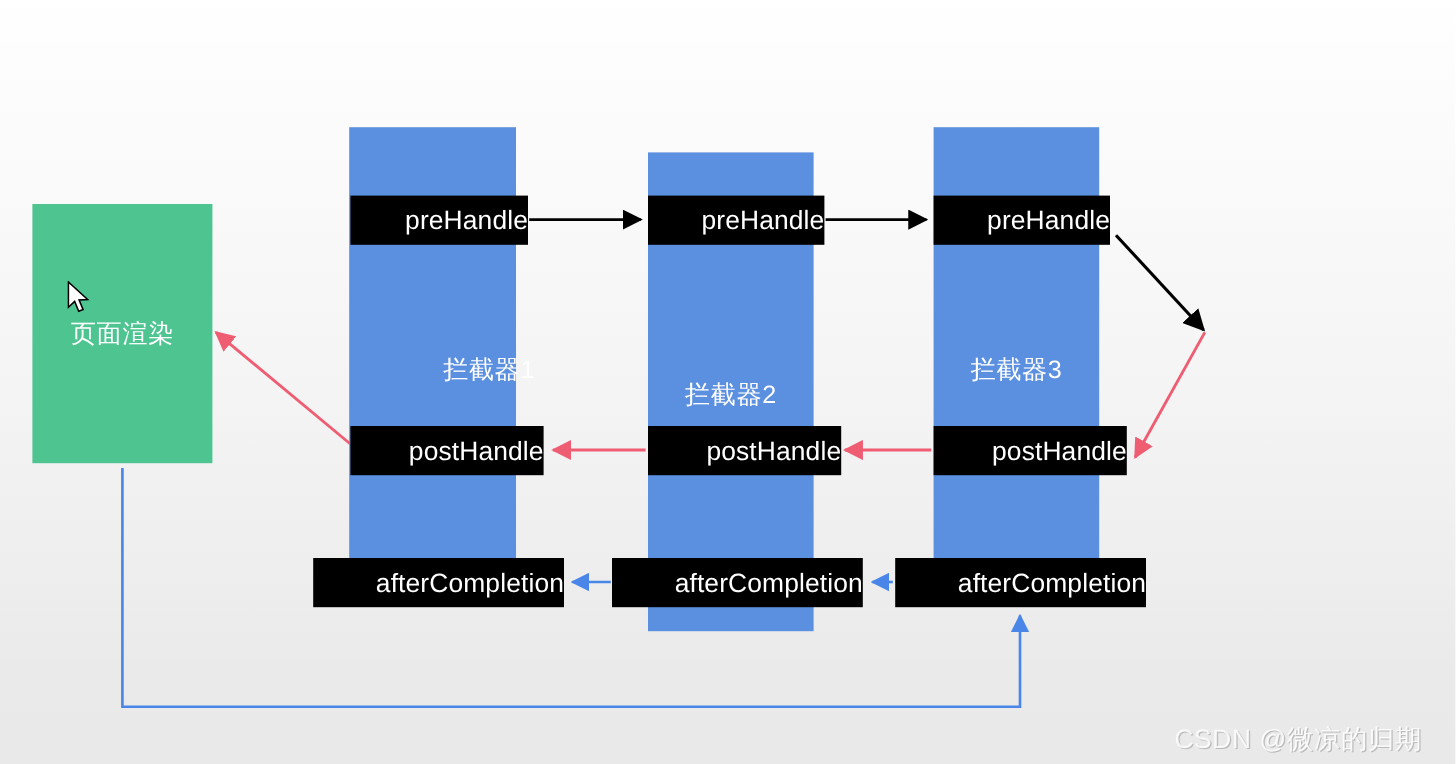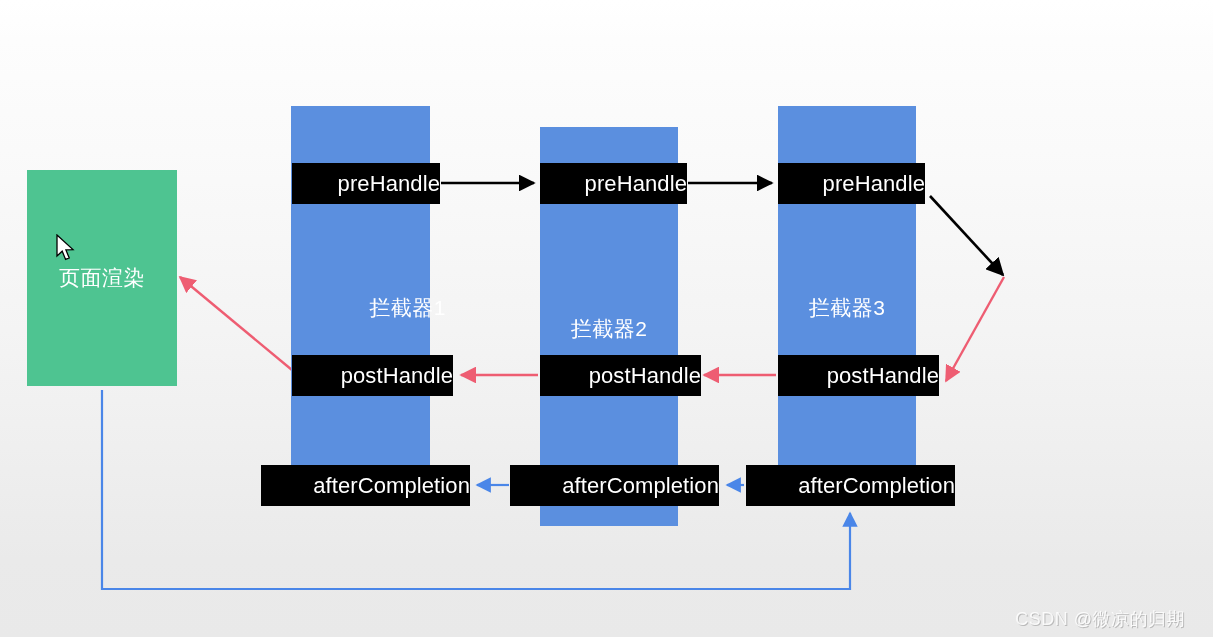--- a/index.html
+++ b/index.html
@@ -96,21 +96,21 @@
     text-shadow: 1px 1px 0 rgba(170,170,170,0.85),
                  -1px -1px 0 rgba(210,210,210,0.6);
     letter-spacing: 1px;
     white-space: nowrap;
     user-select: none;
   }
   #watermark-user {
     position: absolute;
     right: 28px;
     bottom: 6px;
-    font-size: 18px;
+    font-size: 22px;
     color: rgba(255,255,255,0.85);
     text-shadow: 1px 1px 0 rgba(175,175,175,0.8);
     letter-spacing: 0.5px;
     white-space: nowrap;
     user-select: none;
   }
 </style>
 </head>
 <body>
 

